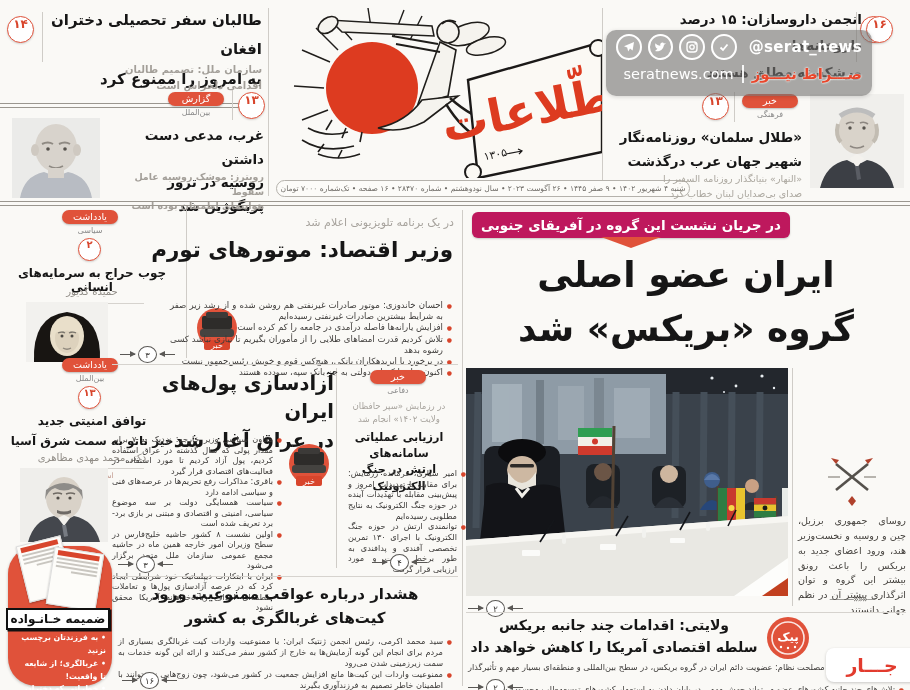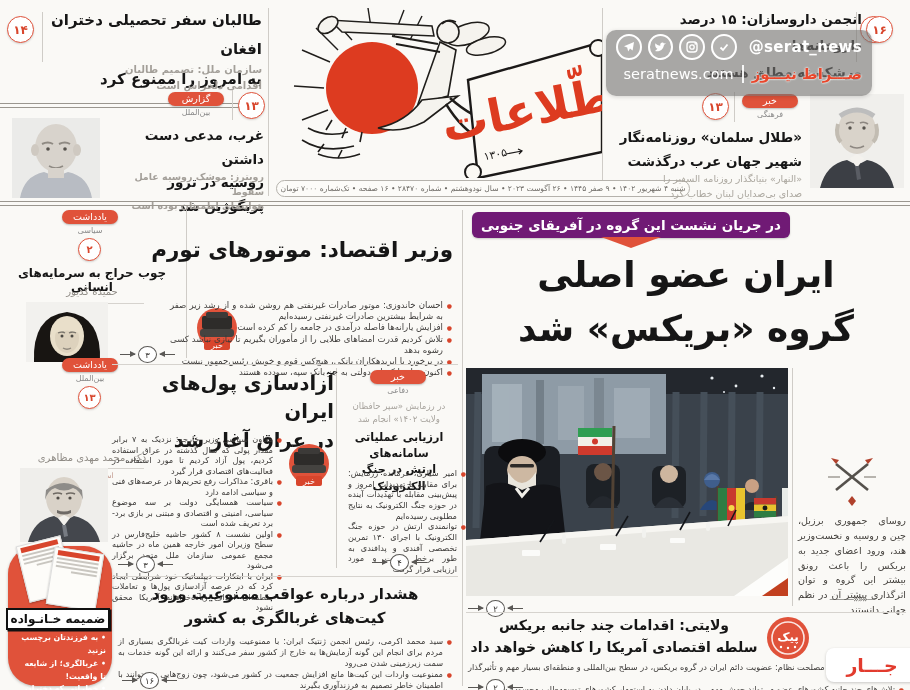--- a/index.html
+++ b/index.html
@@ -5,21 +5,21 @@
   html,body{margin:0;padding:0}
   body{width:910px;height:690px;position:relative;overflow:hidden;
        background:#faf9f6;font-family:"DejaVu Sans",sans-serif;color:#1b1b1b}
   .abs{position:absolute}
   .rt{text-align:right}
   .ct{text-align:center}
   
   .pill{background:#e0523a;color:#fff;font-size:9.5px;line-height:14px;height:14px;
         width:56px;text-align:center;border-radius:8px;box-shadow:0 1px 2px rgba(0,0,0,.25)}
   .numc{width:25px;height:25px;border:1.5px solid #e0523a;border-radius:50%;background:#fff;
-        color:#d8452c;font-weight:bold;font-size:12px;display:flex;align-items:center;justify-content:center;
+        color:#d8452c;font-weight:bold;font-size:12px;display:flex;justify-content:center;
         box-shadow:0 1px 2px rgba(0,0,0,.15)}
   .seclab{font-size:8px;color:#8a8a8a}
   .vdiv{width:1px;background:#cfccc7}
   .hdiv{height:1px;background:#d6d3ce}
   .drule{height:3px;border-top:1px solid #9a968f;border-bottom:1px solid #9a968f}
   .headline{font-weight:bold;color:#161616}
   .sub{color:#a39f99;font-weight:bold}
   .kick{color:#a7a39d}
   .bullets{list-style:none;margin:0;padding:0}
   .bullets li{position:relative;padding-right:9px;color:#3c3a38;text-align:justify}
@@ -27,21 +27,21 @@
   
   .pgmark{display:flex;align-items:center;gap:3px}
   .mkline{width:15px;height:1px;background:#5a5855;position:relative}
   .mkline.l::after{content:"";position:absolute;left:-1px;top:-3px;
      border-right:6px solid #5a5855;border-top:3px solid transparent;border-bottom:3px solid transparent}
   .mkline.r::after{content:"";position:absolute;right:-1px;top:-3px;
      border-left:6px solid #5a5855;border-top:3px solid transparent;border-bottom:3px solid transparent}
   .mknum{min-width:15px;height:15px;padding:0 1px;border:1px solid #5a5855;border-radius:50%;
      font-size:8.5px;display:flex;align-items:center;justify-content:center;color:#33312e;background:#fff}
   
-  .banner{background:#701a75;color:#fff;font-weight:bold;font-size:13.5px;line-height:26px;
+  .banner{background:#be185d;color:#fff;font-weight:bold;font-size:13.5px;line-height:26px;
      border-radius:6px;text-align:center;box-shadow:0 1px 2px rgba(0,0,0,.2)}
   .banner::after{content:"";position:absolute;bottom:-10px;left:50%;transform:translateX(-50%);
      border-left:30px solid transparent;border-right:30px solid transparent;border-top:11px solid #e0523a}
   
   .wmark{background:rgba(118,116,114,.62);border-radius:10px;color:#fff;z-index:40;
      box-shadow:0 1px 4px rgba(0,0,0,.15)}
   .wicon{width:22px;height:22px;border:2px solid #fff;border-radius:50%;background:rgba(255,255,255,.12);
      display:flex;align-items:center;justify-content:center}
   .wm-handle{font-size:15px;font-weight:bold;letter-spacing:.3px;direction:ltr}
   .wm-site{font-size:14.5px;direction:ltr}
@@ -260,20 +260,24 @@
     <path d="M26 24 q15 -9 30 0 l0 8 q-15 -7 -30 0 Z" fill="#e9dfca"></path>
   </svg>
 </div>
 
 <div class="abs" style="left:0;top:358px;width:184px;height:186px">
   <div class="abs pill" style="left:62px;top:0"><span>یادداشت</span></div>
   <div class="abs seclab ct" style="left:62px;top:16px;width:56px">بین‌الملل</div>
   <div class="abs numc" style="left:78px;top:28px;width:21px;height:21px;font-size:10px">
       <span>۱۳</span>
     </div>
+  <div class="abs headline ct" style="left:2px;top:54px;width:180px;font-size:12px;line-height:1.65">
+    <div>توافق امنیتی جدید</div>
+      <div>خیز ناتو به سمت شرق آسیا</div>
+  </div>
   <div class="abs ct" style="left:2px;top:94px;width:180px;font-size:10px;color:#8f8b85">دکتر محمد مهدی مظاهری</div>
   <div class="abs hdiv" style="left:40px;top:110px;width:104px"></div>
   <div class="abs ct" style="left:2px;top:113px;width:180px;font-size:7.5px;color:#c29a8e">استاد دانشگاه</div>
   <svg class="abs" style="left:20px;top:110px" width="88" height="74" viewBox="0 0 88 74">
     <rect width="88" height="74" fill="#efeeeb"></rect>
     <ellipse cx="44" cy="30" rx="18" ry="21" fill="#d9d2c8"></ellipse>
     <path d="M26 22 q18 -14 36 0 l1 10 q-3 -10 -10 -12 q-9 5 -18 0 q-7 2 -10 12 Z" fill="#8e8c89"></path>
     <circle cx="38" cy="30" r="1.6" fill="#504c47"></circle>
       <circle cx="50" cy="30" r="1.6" fill="#504c47"></circle>
     <path d="M33 26 q5 -2 9 0 M46 26 q5 -2 9 0" stroke="#6f6a64" stroke-width="1.5" fill="none"></path>
@@ -302,20 +306,21 @@
   <div class="abs suppl-label" style="left:-2px;top:62px;width:100px">ضمیمه خـانـواده</div>
   <ul class="suppl-items abs rt" style="left:8px;top:86px;width:90px">
     <li>به فرزندتان برچسب نزنید</li>
     <li>غربالگری؛ از شایعه تا واقعیت!</li>
     <li>خطراتی که دختران نوجوان را تهدید می‌کند</li>
 
   </ul>
 </div>
 
 <div class="abs" style="left:112px;top:210px;width:346px;height:150px">
+  <div class="abs kick rt" style="left:90px;top:6px;width:252px;font-size:11px">در یک برنامه تلویزیونی اعلام شد</div>
   <div class="abs headline rt" style="left:39px;top:24px;width:302px;font-size:21.5px;line-height:1.5">
     <div>وزیر اقتصاد: موتورهای تورم</div>
   </div>
   <svg class="abs" style="left:82px;top:92px" width="46" height="56" viewBox="0 0 46 56">
     <circle cx="23" cy="26" r="20" fill="#e0523a"></circle>
     <rect x="8" y="14" width="30" height="13" rx="2" fill="#2e2c2a"></rect>
     <rect x="12" y="10" width="22" height="6" rx="2" fill="#3c3a38"></rect>
     <rect x="6" y="27" width="34" height="8" rx="3" fill="#454340"></rect>
     <rect x="10" y="38" width="26" height="10" rx="2" fill="#d8452c"></rect>
     <text x="23" y="46" text-anchor="middle" font-size="8" fill="#fff" font-family="DejaVu Sans">خبر</text>

